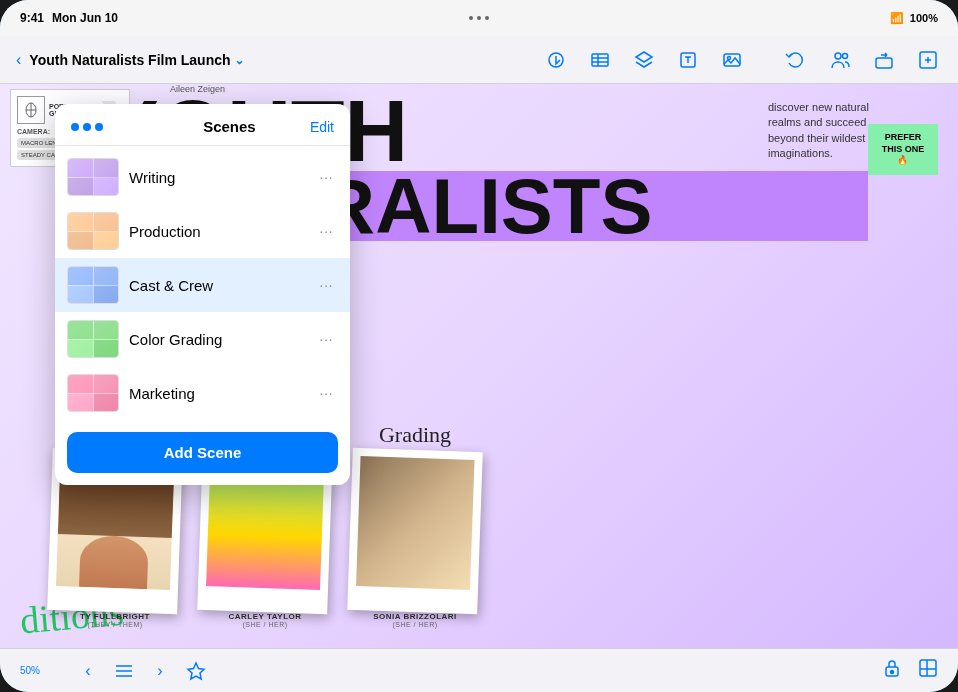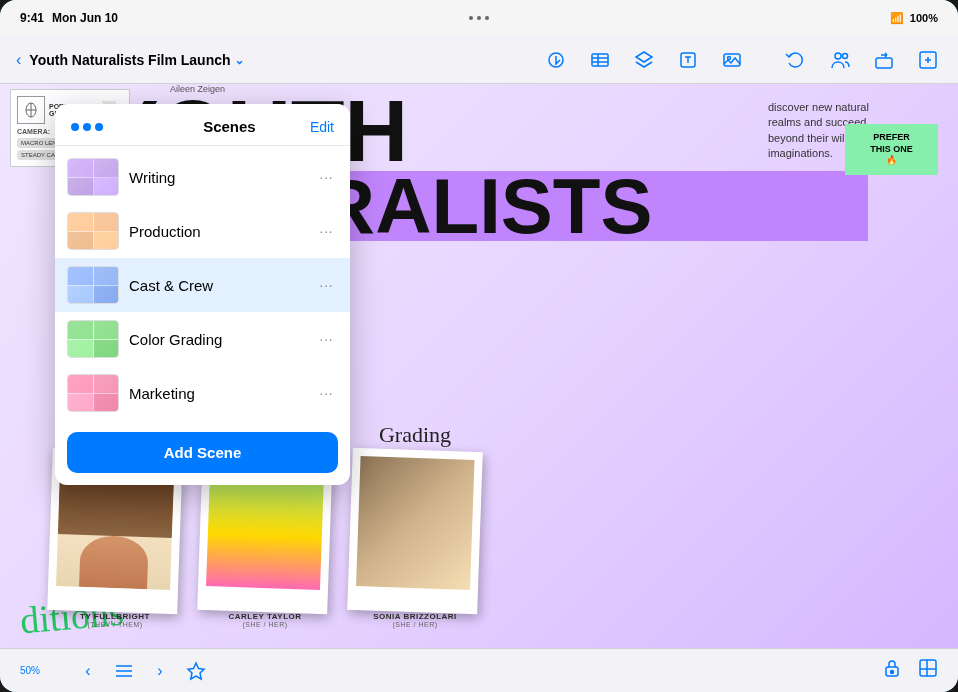--- a/index.html
+++ b/index.html
@@ -10,21 +10,21 @@
       font-family: -apple-system, BlinkMacSystemFont, 'SF Pro Display', 'Helvetica Neue', sans-serif;
       overflow: hidden;
       position: relative;
     }
 
     
     .ipad-frame {
       width: 958px;
       height: 692px;
       background: #7dd3fc;
-      border-radius: 16px;
+      border-radius: 28px;
       position: relative;
       overflow: hidden;
     }
 
     
     .status-bar {
       background: #f5f5f5;
       height: 36px;
       display: flex;
       align-items: center;
@@ -221,21 +221,21 @@
     
     .sticky-note {
       position: absolute;
       top: 40px;
       right: 20px;
       background: #86efac;
       padding: 8px 10px;
       font-size: 9px;
       font-weight: 700;
       text-align: center;
-      width: 93px;
+      width: 70px;
       line-height: 1.3;
       z-index: 20;
     }
 
     
     .camera-card {
       position: absolute;
       top: 5px;
       left: 10px;
       background: rgba(255,255,255,0.9);

